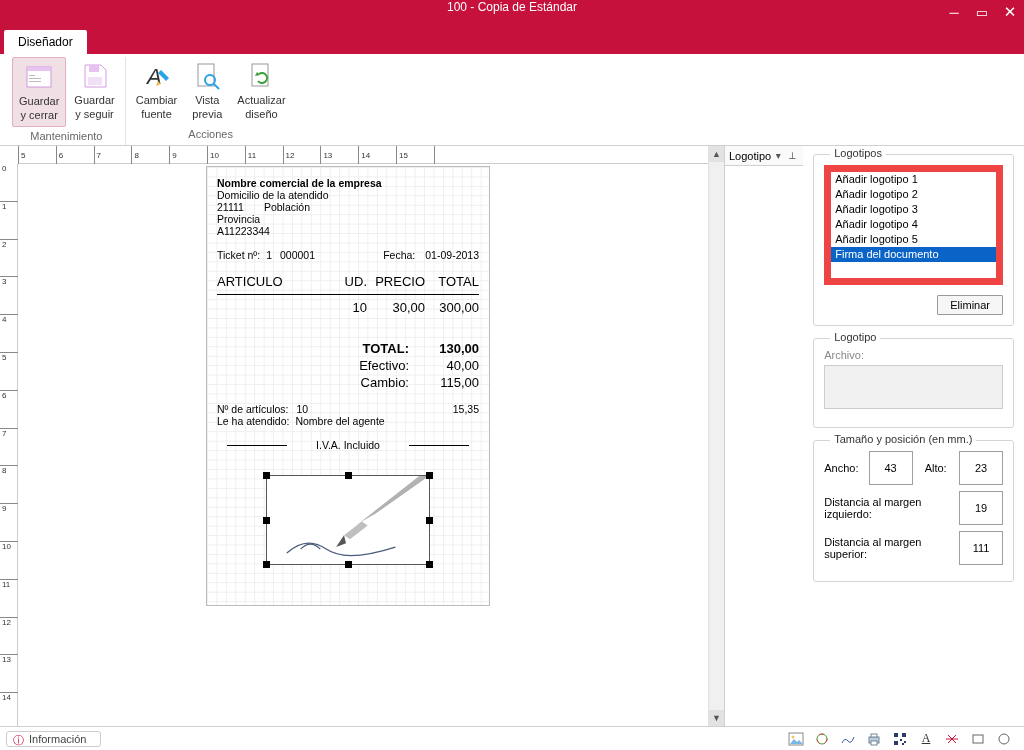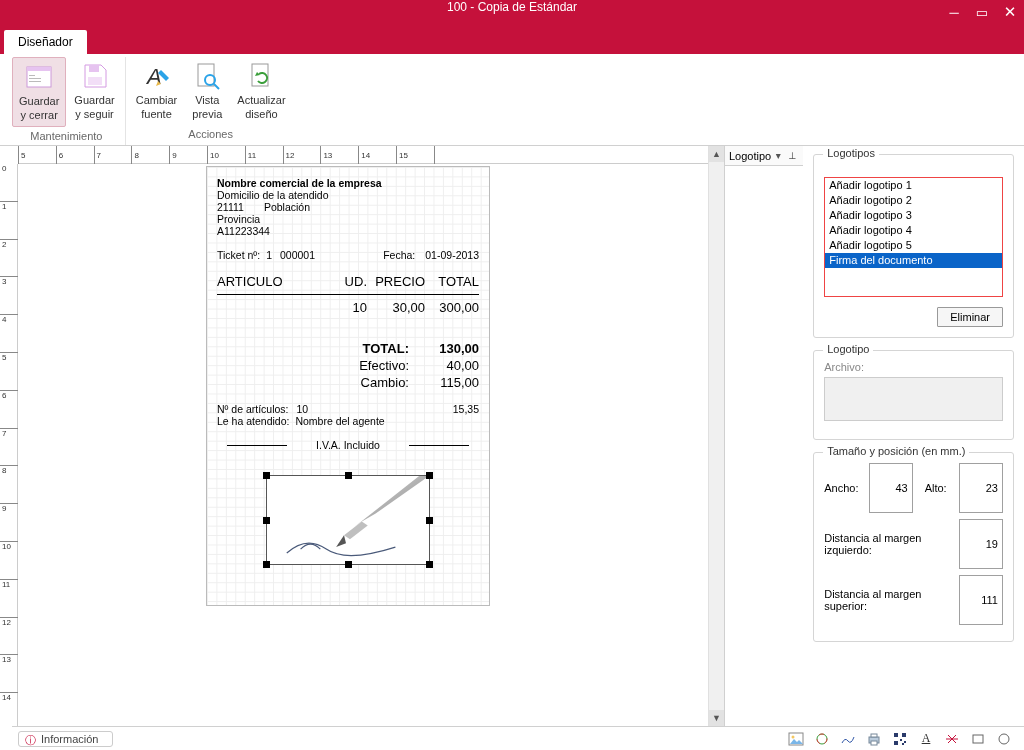--- a/index.html
+++ b/index.html
@@ -59,32 +59,32 @@
 .vscroll .track { position: absolute; top: 16px; bottom: 16px; left: 0; right: 0; }
 .vscroll .arrow.bot { position: absolute; bottom: 0; left: 0; right: 0; }
 
 
 .right-panel { width: 300px; border-left: 1px solid #d0d0d0; display: flex; background: #fff; }
 .rp-header { height: 20px; border-bottom: 1px solid #d0d0d0; display: flex; align-items: center; padding: 0 4px; font-size: 11px; background: #fafafa; }
 .rp-header .title { flex: 1; }
 .rp-header .ctl { width: 14px; text-align: center; font-size: 10px; cursor: pointer; color: #555; }
 .rp-content { flex: 1; overflow: auto; padding: 8px 10px; font-size: 11px; }
 .fs { border: 1px solid #d5d5d5; border-radius: 3px; margin-bottom: 12px; padding: 10px 10px 10px; position: relative; }
-.fs > .legend { position: absolute; top: -8px; left: 9px; background: #fff; padding: 0 4px; font-size: 11px; color: #333; }
-.listbox { border: 1px solid #ef4444; height: 120px; overflow: auto; font-size: 11px; background: #fff; margin-top: 12px; }
+.fs > .legend { position: absolute; top: -8px; left: 16px; background: #fff; padding: 0 4px; font-size: 11px; color: #333; }
+.listbox { border: 7px solid #ef4444; height: 120px; overflow: auto; font-size: 11px; background: #fff; }
 .listbox .item { padding: 0 4px; line-height: 15px; cursor: pointer; }
 .listbox .item.selected { background: #0a64c8; color: #fff; }
 .btn { border: 1px solid #999; background: #f6f6f6; padding: 3px 12px; font-size: 11px; cursor: pointer; border-radius: 1px; }
 .field-row { display: flex; align-items: center; margin-bottom: 6px; gap: 6px; }
 .field-row label { font-size: 11px; }
-.field-row input[type=text] { border: 1px solid #a0a0a0; font-size: 11px; padding: 18px 4px; text-align: right; width: 44px; }
+.field-row input[type=text] { border: 1px solid #a0a0a0; font-size: 11px; padding: 10px 4px; text-align: center; width: 44px; }
 .archivo-box { border: 1px solid #ccc; background: #f0f0f0; height: 44px; margin: 4px 0 8px; }
 
 
-.statusbar { position: absolute; left: 12px; right: 0; bottom: 0; height: 24px; border-top: 1px solid #d0d0d0; display: flex; align-items: center; background: #fff; font-size: 11px; }
+.statusbar { position: absolute; left: 0; right: 0; bottom: 0; height: 24px; border-top: 1px solid #d0d0d0; display: flex; align-items: center; background: #fff; font-size: 11px; }
 .statusbar .info-btn { border: 1px solid #ccc; border-radius: 3px; padding: 1px 14px 1px 22px; margin-left: 6px; position: relative; cursor: pointer; color: #444; }
 .statusbar .info-btn::before { content: "ⓘ"; position: absolute; left: 6px; top: 1px; color: #c5113b; font-size: 11px; }
 .statusbar .tools { margin-left: auto; display: flex; gap: 2px; padding-right: 8px; }
 .statusbar .tool { width: 24px; height: 20px; border: 1px solid transparent; border-radius: 3px; display: flex; align-items: center; justify-content: center; font-size: 12px; cursor: pointer; }
 
 svg { display: block; }
 </style>
 </head>
 <body>
 

